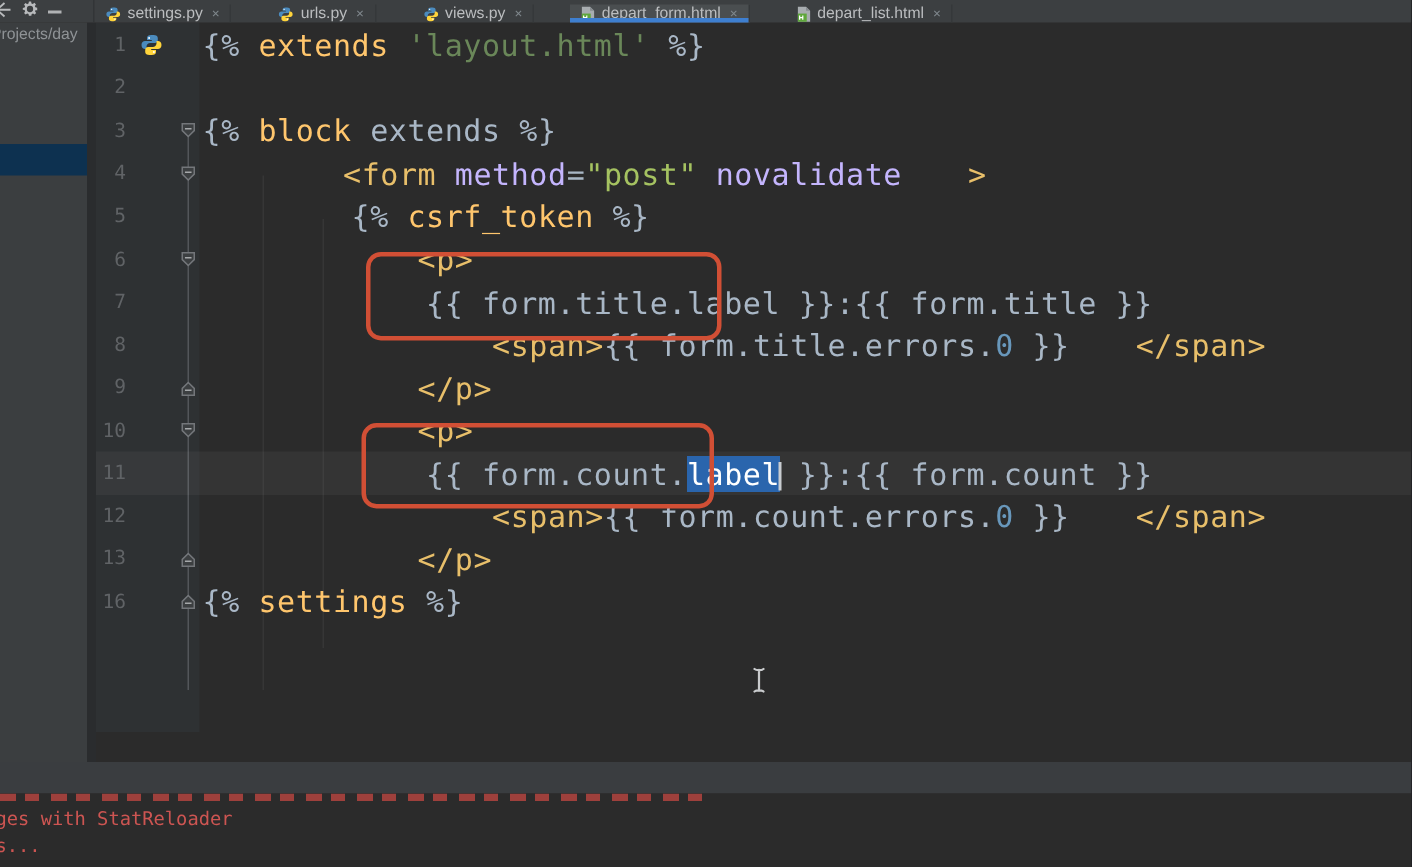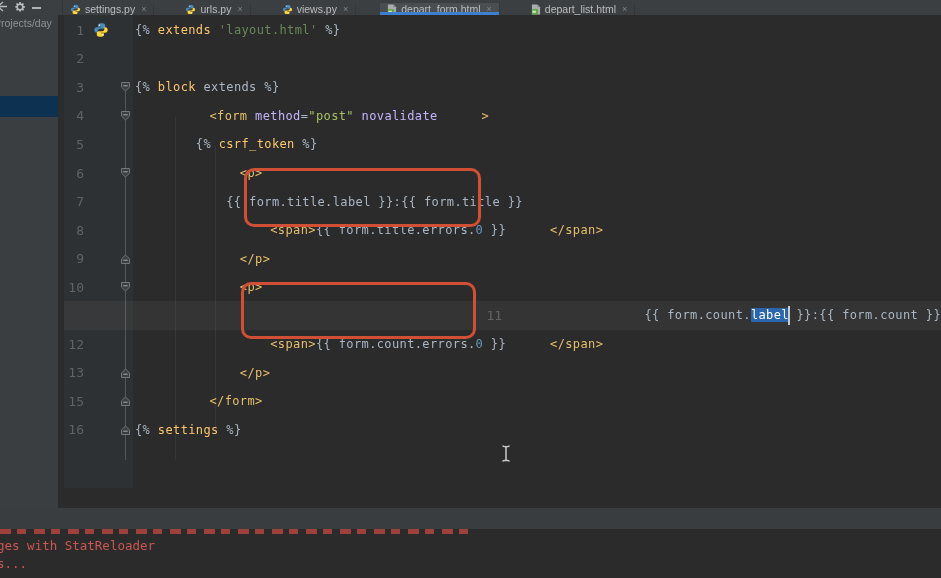--- a/index.html
+++ b/index.html
@@ -25,25 +25,25 @@
   #sidebar-path{color:#8f9396;font-size:10.5px;margin:2px 0 0 -6px;white-space:nowrap;}
   #sidebar-selection{position:absolute;left:0;top:81px;width:58px;height:21px;background:#0d3150;}
   #splitter{position:absolute;left:58px;top:15px;width:6px;height:493px;background:#2a2c2e;}
 
   
   #editor{position:absolute;left:64px;top:15px;width:877px;height:473px;background:#2b2b2b;
           padding-top:1px;box-sizing:border-box;}
   #gutter-bg{position:absolute;left:0;top:0;width:69px;height:473px;background:#2e3133;}
   #fold-connector{position:absolute;left:61px;top:73px;width:1px;height:372px;background:#53565a;}
   .line{display:flex;height:28.55px;align-items:center;position:relative;}
-  .line.caret-row{background:rgba(255,255,255,0.045);justify-content:flex-end;}
+  .line.caret-row{background:rgba(255,255,255,0.045);}
   .lnum{width:20px;text-align:right;color:#606366;font:13px "DejaVu Sans Mono",monospace;flex:none;}
   .licon{width:34px;display:flex;justify-content:center;align-items:center;flex:none;}
   .lfold{width:15px;display:flex;justify-content:center;align-items:center;flex:none;z-index:1;}
-  .lcode{font-family:"DejaVu Sans Mono",monospace;font-size:12px;letter-spacing:0.38px;
+  .lcode{font-family:"DejaVu Sans Mono",monospace;font-size:20px;letter-spacing:0.38px;
          white-space:pre;padding-left:2px;}
   .tk-pln{color:#a9b7c6;} .tk-kw{color:#ffc66d;} .tk-str{color:#6a8759;}
   .tk-tag{color:#e8bf6a;margin-left:44px;} .tk-att{color:#c4b5fd;} .tk-val{color:#a5c261;} .tk-num{color:#6897bb;}
   .tk-sel{background:#2a65ad;color:#ffffff;}
   .caret{display:inline-block;width:2px;height:19px;background:#c8ccd0;vertical-align:middle;margin:0 -1px;}
   .indent-guide{position:absolute;width:1px;background:rgba(255,255,255,0.055);}
 
   
   .anno-box{position:absolute;border:3px solid #d14f35;border-radius:10px;z-index:5;pointer-events:none;}
   #anno-1{left:244px;top:168px;width:231px;height:53px;}
@@ -273,31 +273,20 @@
           <div class="licon"></div>
           <div class="lfold">
             <svg width="11" height="12" viewBox="0 0 11 12">
               <path d="M1.5 10.5h8V5.9L5.5 2 1.5 5.9z" fill="#3c3f41" stroke="#73767a"></path>
               <path d="M3.3 7.2h4.4" stroke="#a5a8aa"></path>
             </svg>
           </div>
           <div class="lcode"><span class="tk-pln">        </span><span class="tk-tag">&lt;/p&gt;</span></div>
         </div>
         <div class="line">
-          <div class="lnum">15</div>
-          <div class="licon"></div>
-          <div class="lfold">
-            <svg width="11" height="12" viewBox="0 0 11 12">
-              <path d="M1.5 10.5h8V5.9L5.5 2 1.5 5.9z" fill="#3c3f41" stroke="#73767a"></path>
-              <path d="M3.3 7.2h4.4" stroke="#a5a8aa"></path>
-            </svg>
-          </div>
-          <div class="lcode"><span class="tk-pln">    </span><span class="tk-tag">&lt;/form&gt;</span></div>
-        </div>
-        <div class="line">
           <div class="lnum">16</div>
           <div class="licon"></div>
           <div class="lfold">
             <svg width="11" height="12" viewBox="0 0 11 12">
               <path d="M1.5 10.5h8V5.9L5.5 2 1.5 5.9z" fill="#3c3f41" stroke="#73767a"></path>
               <path d="M3.3 7.2h4.4" stroke="#a5a8aa"></path>
             </svg>
           </div>
           <div class="lcode"><span class="tk-pln">{% </span><span class="tk-kw">settings</span><span class="tk-pln"> %}</span></div>
         </div>

